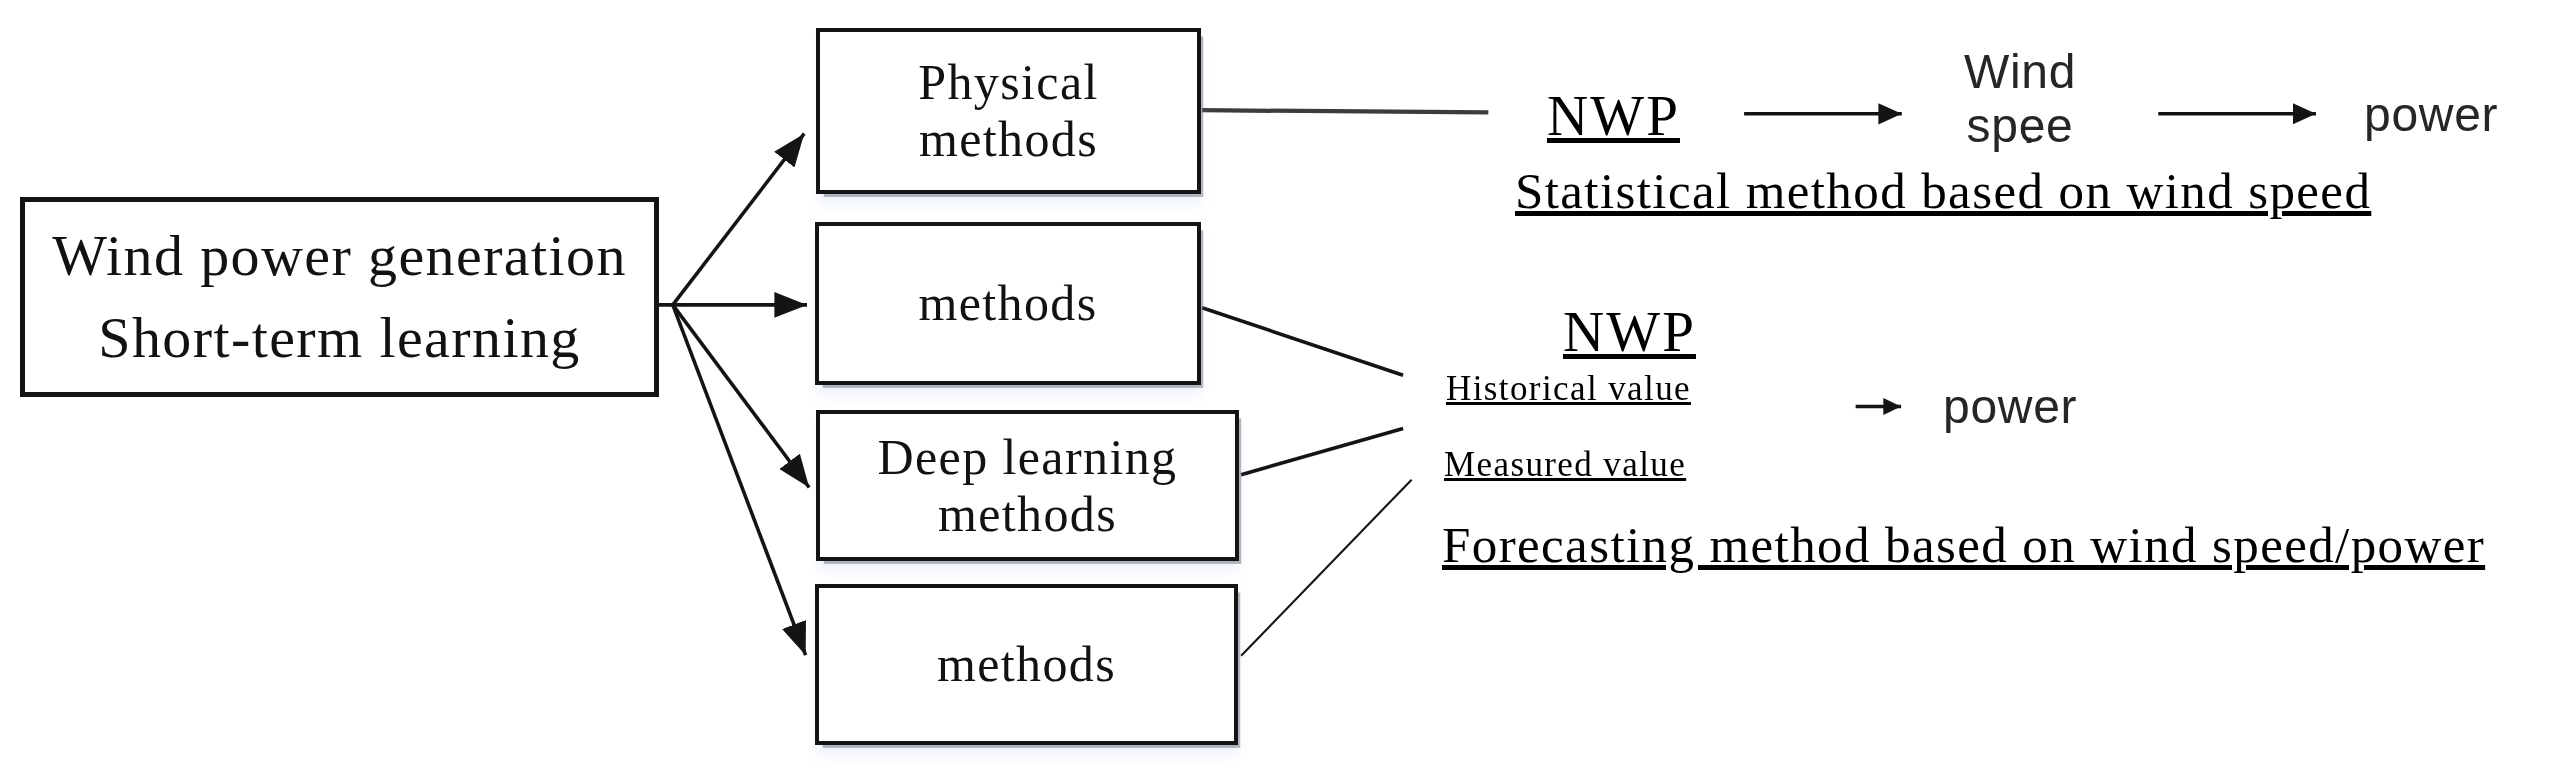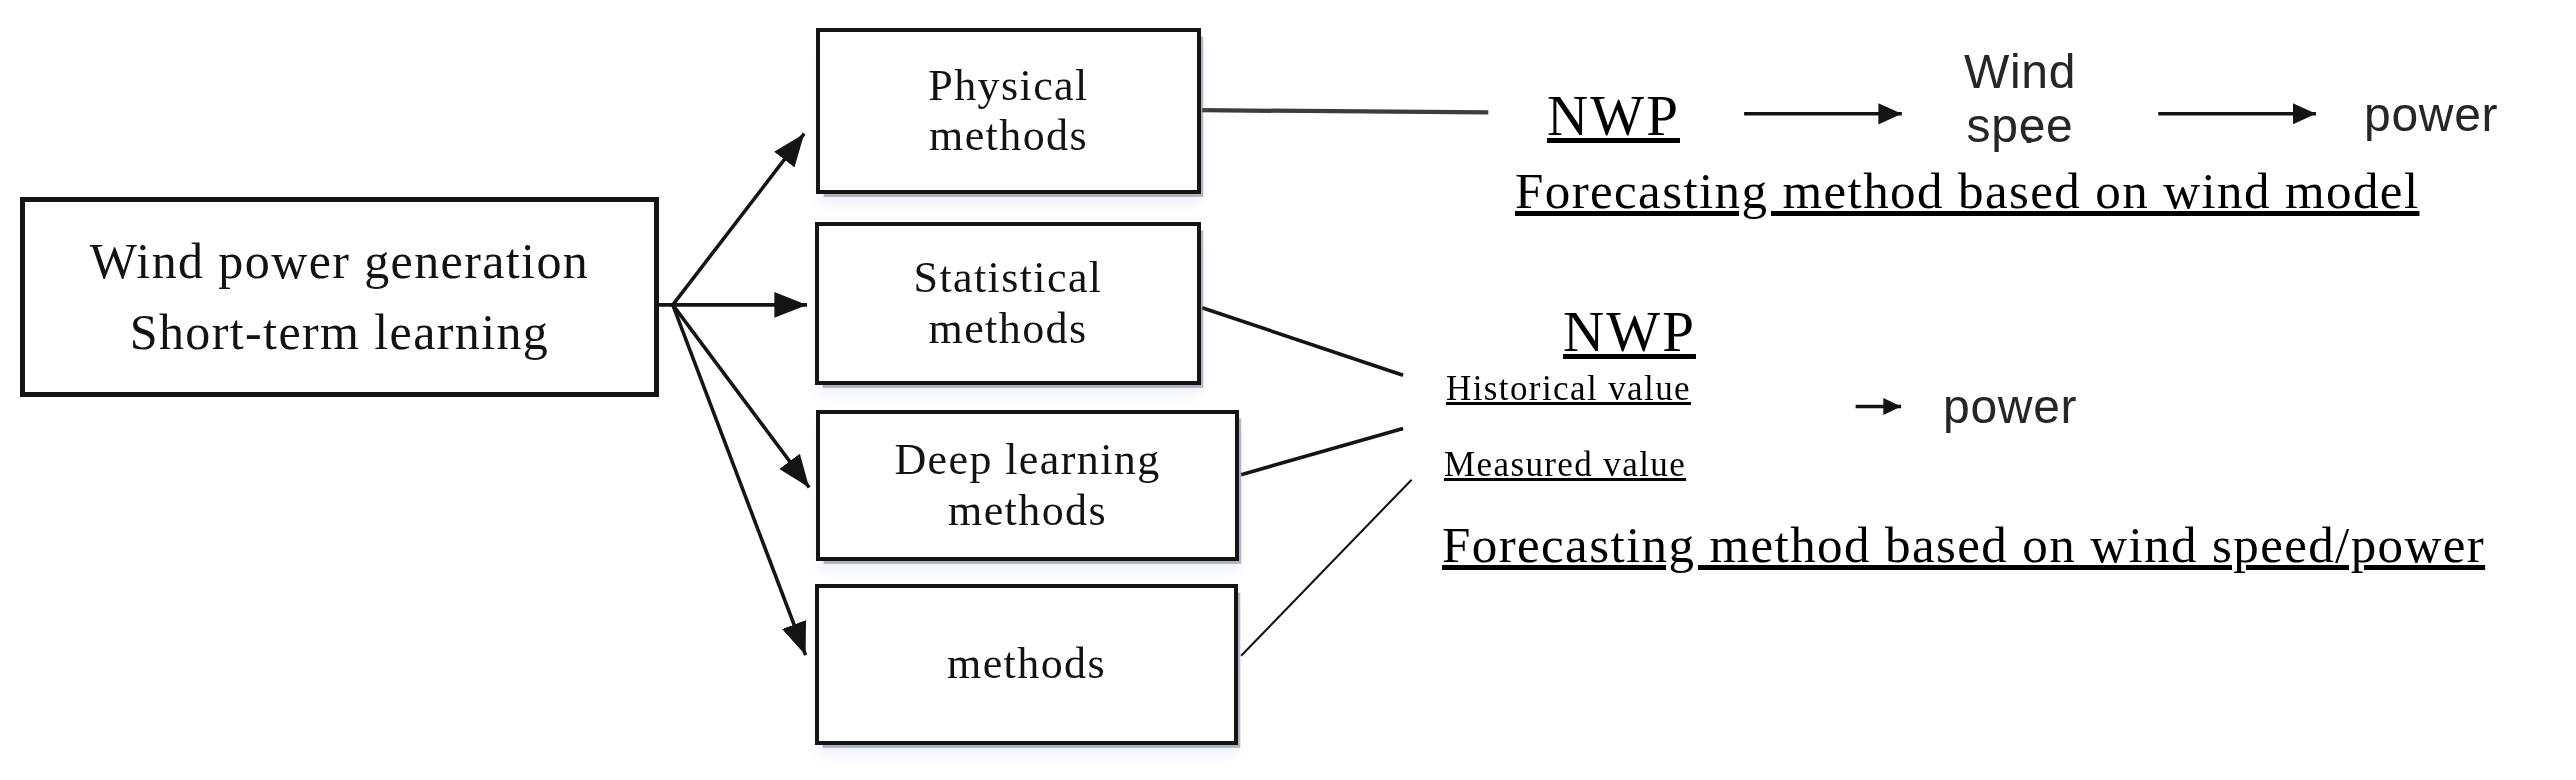--- a/index.html
+++ b/index.html
@@ -13,27 +13,27 @@
   }
   #wires{position:absolute;left:0;top:0;width:2576px;height:781px;}
   .node{
     position:absolute;
     box-sizing:border-box;
     background:#ffffff;
     border:4.3px solid #141414;
     display:flex;flex-direction:column;
     align-items:center;justify-content:center;
     text-align:center;
-    font-size:44px;line-height:1.14;letter-spacing:1.4px;
+    font-size:50px;line-height:1.14;letter-spacing:1.4px;
     color:#121212;
     box-shadow:5px 5.7px 0 -2.8px rgba(90,95,108,0.45), 1.4px 11.4px 10px rgba(185,205,235,0.22);
   }
   .node.root{
     border-width:5px;
-    font-size:50px;line-height:1.42;
+    font-size:58px;line-height:1.42;
     box-shadow:none;
     letter-spacing:1.4px;
   }
   .lbl{position:absolute;white-space:nowrap;line-height:1;}
   .serif{font-family:"Liberation Serif","DejaVu Serif",serif;color:#000000;text-decoration:underline;}
   .sans{font-family:"Liberation Sans","DejaVu Sans",sans-serif;color:#262626;letter-spacing:0.7px;}
   .nwp{font-size:57px;letter-spacing:2.1px;}
   .val{font-size:35px;letter-spacing:1.4px;}
   .caption{font-size:51px;letter-spacing:1.4px;}
   .sanslbl{font-size:48px;}
@@ -82,21 +82,20 @@
     <div>Wind power generation</div>
     <div>Short-term learning</div>
   </div>
 
   <div class="node" style="left:816px; top:28px; width:385px; height:166px;">
     <div>Physical</div>
     <div>methods</div>
   </div>
 
   <div class="node" style="left:815px; top:222px; width:386px; height:163px;">
-    <div>Statistical</div>
     <div>methods</div>
   </div>
 
   <div class="node" style="left:816px; top:410px; width:423px; height:151px;">
     <div>Deep learning</div>
     <div>methods</div>
   </div>
 
   <div class="node" style="left:815px; top:584px; width:423px; height:161px;">
     <div>methods</div>
@@ -105,21 +104,21 @@
   <div class="lbl serif nwp" style="left:1547px; top:87px;">NWP</div>
 
   <div class="wind2 sans sanslbl" style="left:1956px; top:45px; width:128px;">
     <div>Wind</div>
     <div>spee</div>
   </div>
   <span class="clipdot sans" style="left:2022px; top:101px;">.</span>
 
   <div class="lbl sans sanslbl" style="left:2364px; top:91px;">power</div>
 
-  <div class="lbl serif caption" style="left:1515px; top:166px;">Forecasting method based on wind model</div>
+  <div class="lbl serif caption" style="left:1515px; top:166px;">Statistical method based on wind speed</div>
 
   <div class="lbl serif nwp" style="left:1563px; top:303px;">NWP</div>
 
   <div class="lbl serif val" style="left:1446px; top:371px;">Historical value</div>
 
   <div class="lbl sans sanslbl" style="left:1943px; top:383px;">power</div>
 
   <div class="lbl serif val" style="left:1444px; top:447px;">Measured value</div>
 
   <div class="lbl serif caption" style="left:1442px; top:520px;">Forecasting method based on wind speed/power</div>

